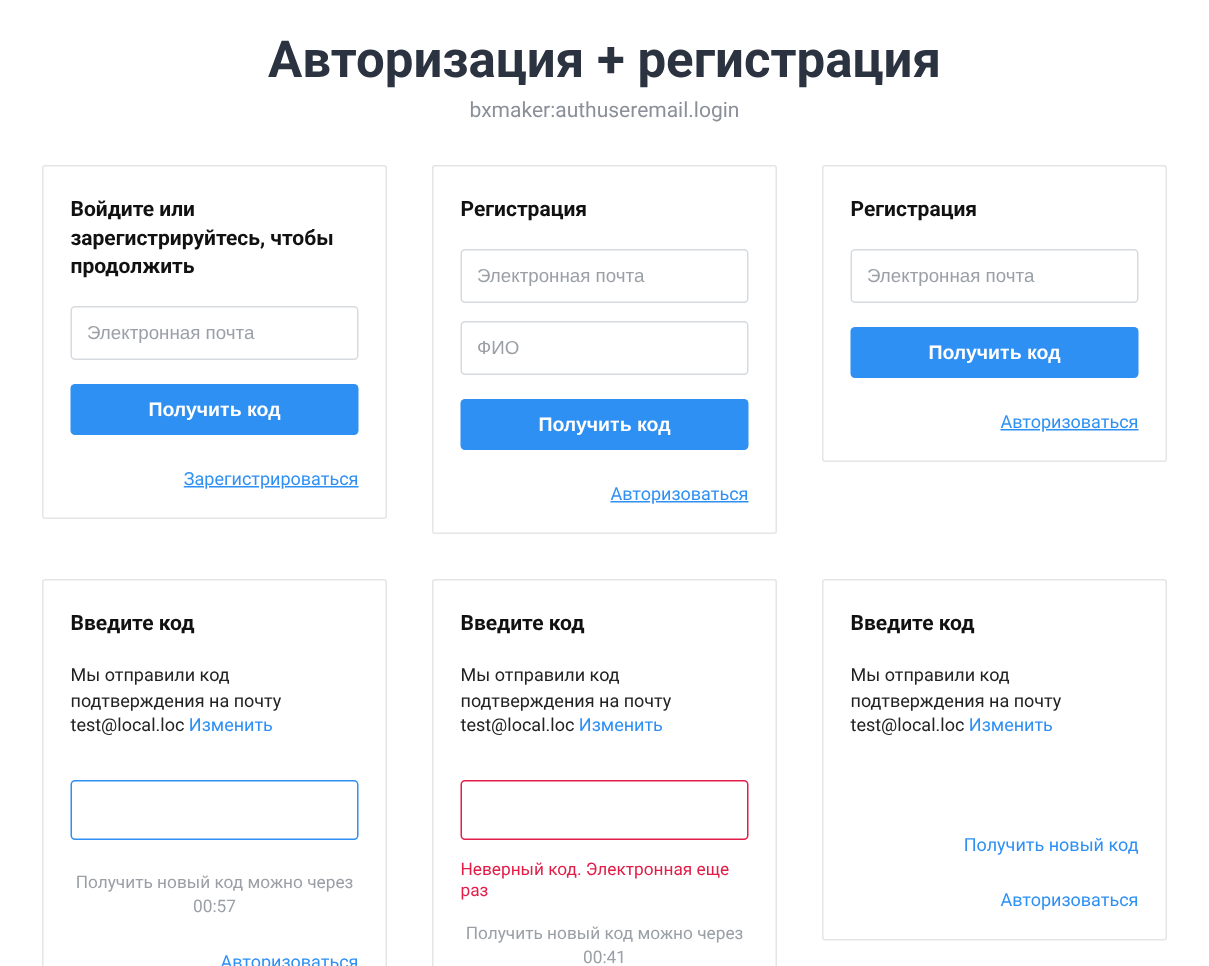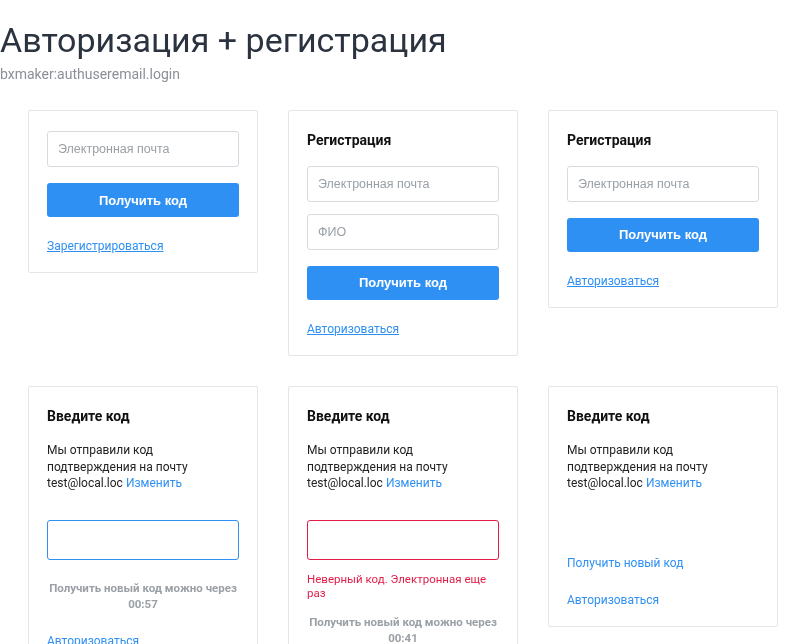--- a/index.html
+++ b/index.html
@@ -3,27 +3,28 @@
 <meta charset="utf-8">
 <style>
   * { box-sizing: border-box; margin: 0; padding: 0; }
   body {
     font-family: -apple-system, BlinkMacSystemFont, "Segoe UI", Roboto, Arial, sans-serif;
     background: #fff;
     width: 806px;
     padding: 20px 0 40px;
   }
   .page-title {
-    text-align: left;
+    text-align: center;
     font-size: 34px;
-    font-weight: 400;
+    font-weight: 700;
     color: #2b3340;
     margin-bottom: 6px;
   }
   .page-subtitle {
+    text-align: center;
     font-size: 14px;
     color: #8a8f98;
     margin-bottom: 28px;
   }
   .grid {
     display: grid;
     grid-template-columns: repeat(3, 230px);
     gap: 30px 30px;
     justify-content: center;
     align-items: start;
@@ -59,21 +60,21 @@
     background: #2f90f4;
     color: #fff;
     border: none;
     border-radius: 3px;
     font-size: 13px;
     font-weight: 600;
     cursor: pointer;
     margin-top: 4px;
   }
   .link-row {
-    text-align: left;
+    text-align: right;
     margin-top: 18px;
   }
   .link {
     color: #2f90f4;
     font-size: 12px;
     text-decoration: underline;
     cursor: pointer;
   }
   .link-plain {
     color: #2f90f4;
@@ -103,33 +104,33 @@
     color: #e11d48;
     font-size: 11.5px;
     margin: 6px 0 2px;
   }
   .muted {
     color: #9aa0a6;
     font-size: 11.5px;
     text-align: center;
     line-height: 1.4;
     margin: 14px 0 0;
-    font-weight: bold;
   }
   .spacer-sm { height: 4px; }
 </style>
 </head>
 <body>
 
 <h1 class="page-title">Авторизация + регистрация</h1>
 <div class="page-subtitle">bxmaker:authuseremail.login</div>
 
 <div class="grid">
 
   <div class="card">
+    <div class="card-title">Войдите или зарегистрируйтесь, чтобы продолжить</div>
     <input class="input" placeholder="Электронная почта" style="">
     <button class="btn-primary">Получить код</button>
     <div class="link-row">
       <a class="link">Зарегистрироваться</a>
     </div>
   </div>
 
   <div class="card">
     <div class="card-title">Регистрация</div>
     <input class="input" placeholder="Электронная почта" style="">

